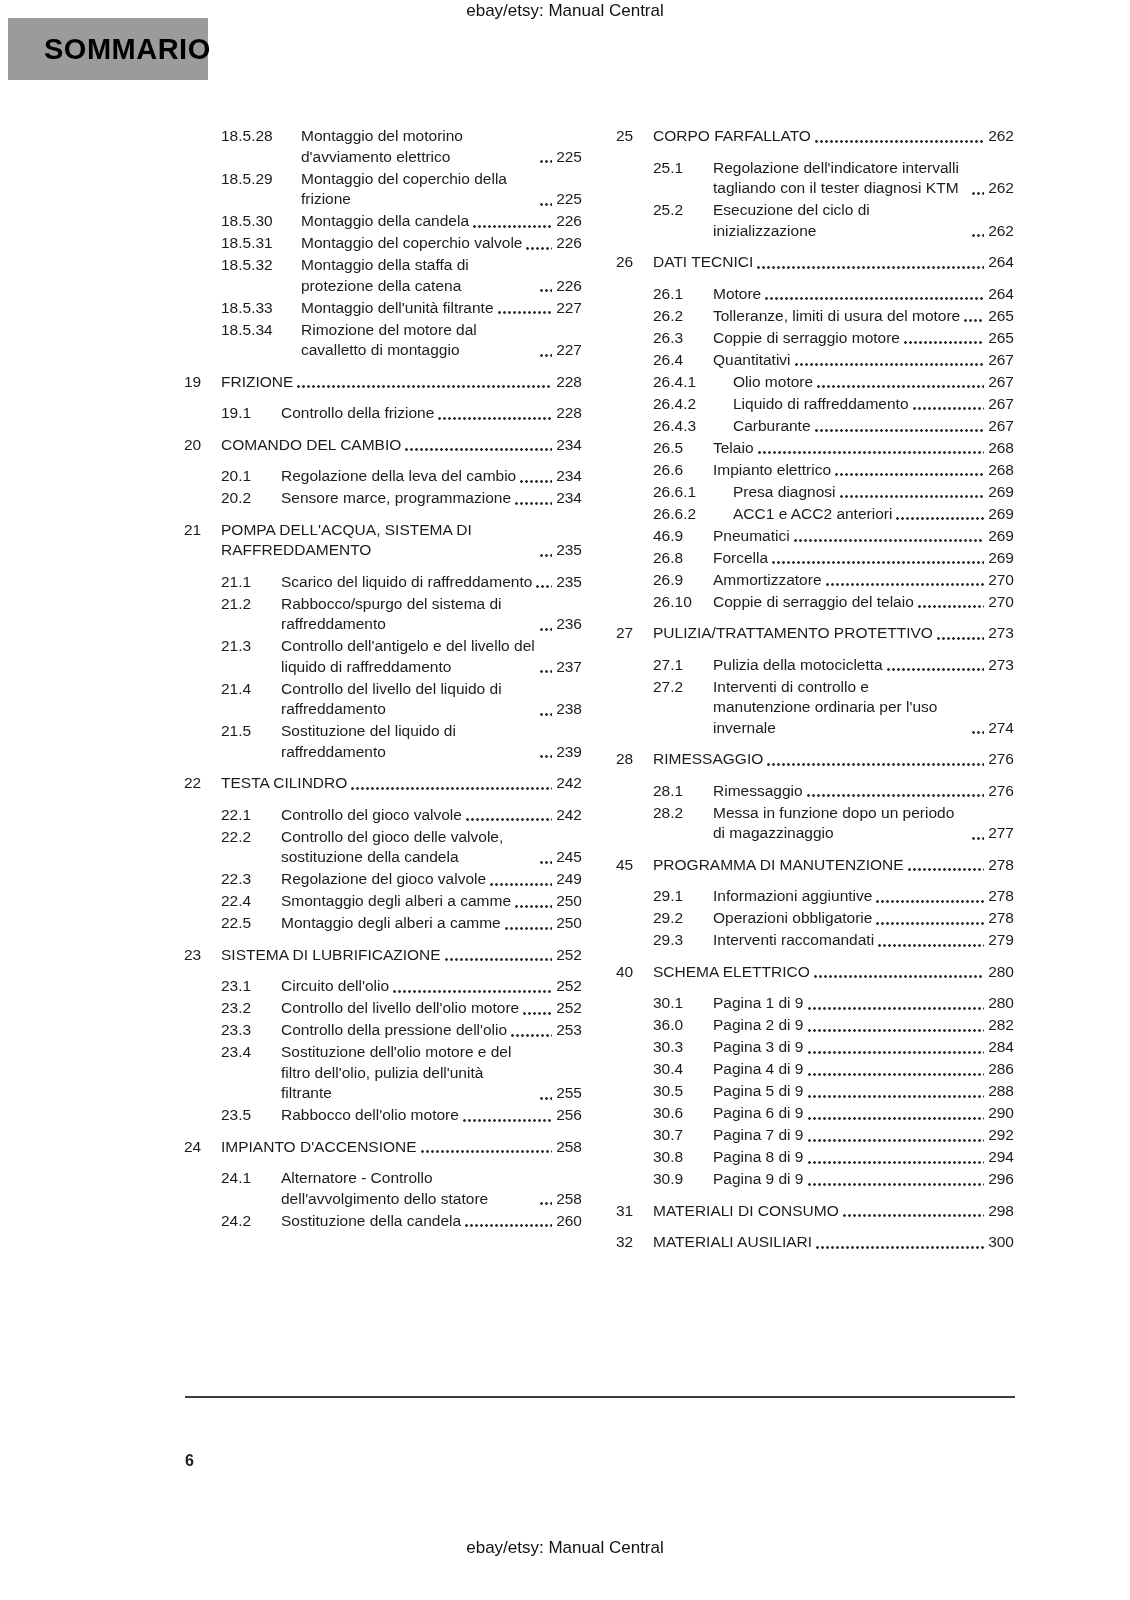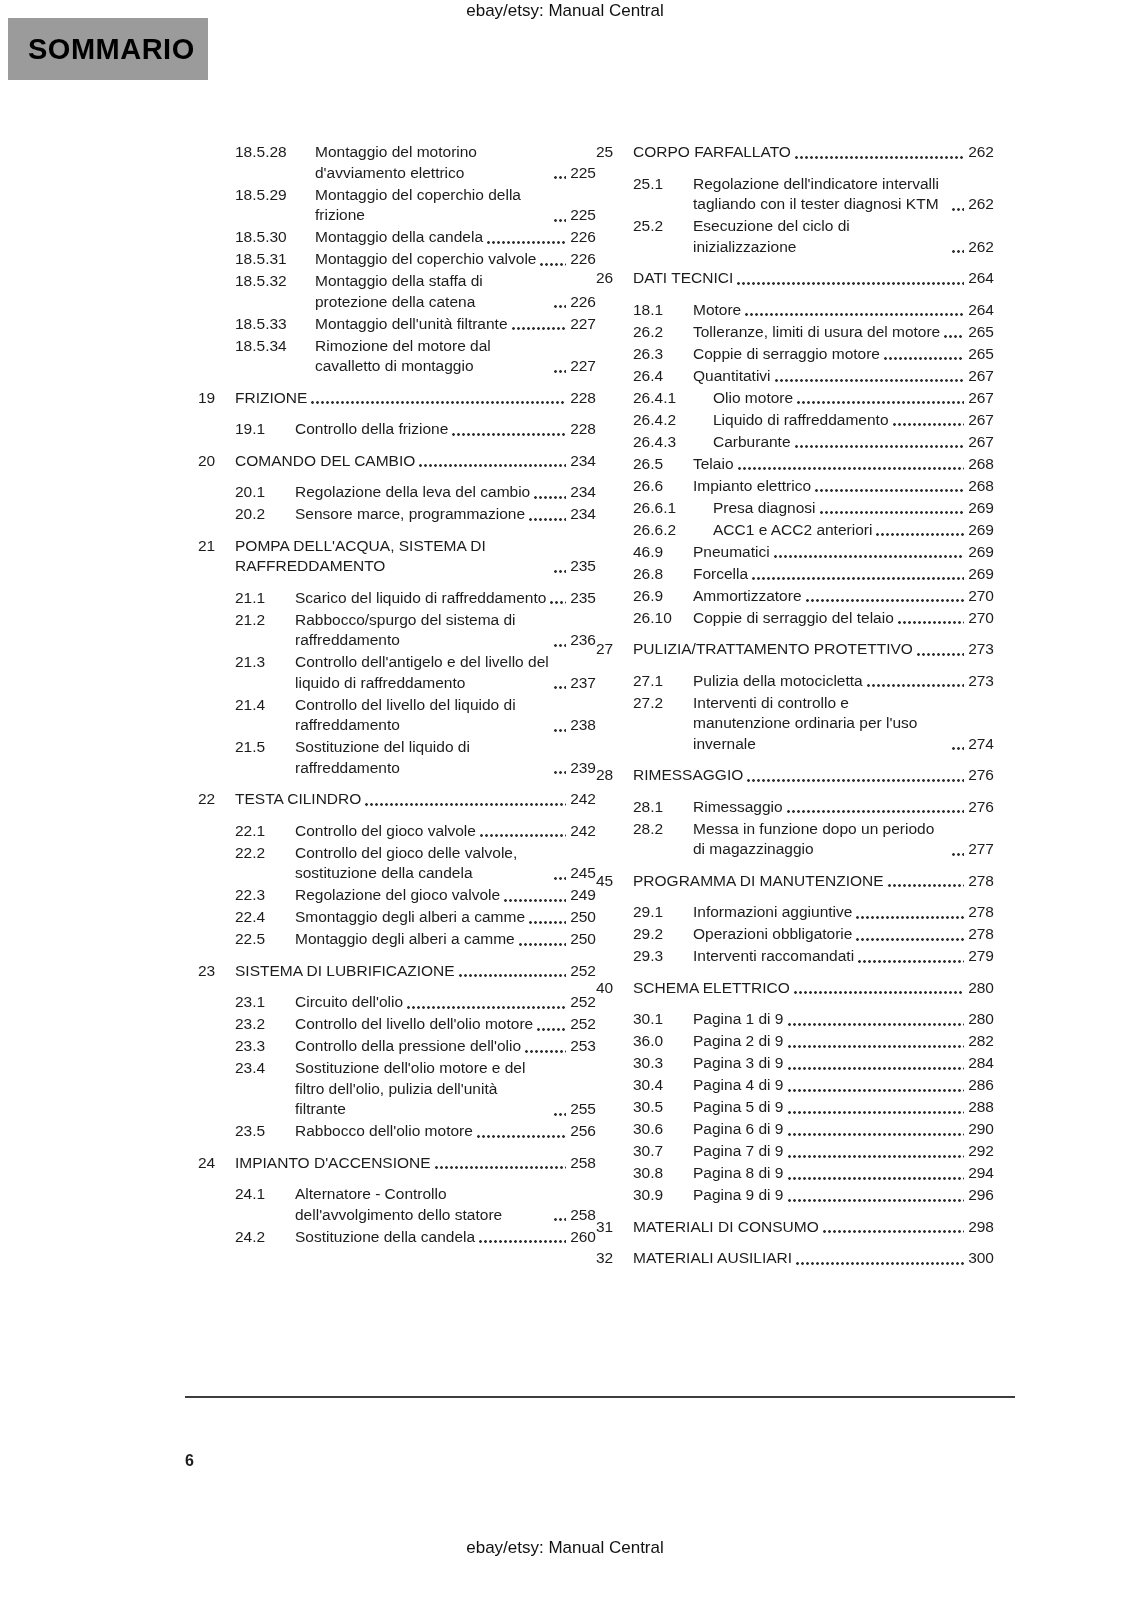--- a/index.html
+++ b/index.html
@@ -31,30 +31,31 @@
     background: #9b9b9b;
     display: flex;
     align-items: center;
     padding-left: 20px;
     color: #000;
   }
   .label-box span {
     font-size: 29px;
     font-weight: 700;
     letter-spacing: 0.5px;
+    margin-left: 16px;
   }
 
   .toc-wrap {
     position: absolute;
-    top: 126px; left: 198px;
+    top: 126px; left: 184px;
     width: 830px;
     display: flex;
+    gap: 34px;
     font-size: 15.5px;
     line-height: 20.5px;
-    margin-top: 16px;
   }
   .toc-col { width: 398px; }
 
   .entry { display: flex; margin-bottom: 1.5px; }
   .entry .num { flex: none; }
   .entry .title { flex: 0 1 auto; }
   .entry .leader {
     flex: 1 0 16px;
     position: relative;
     margin: 0 2px;
@@ -332,21 +333,21 @@
         <span class="leader"></span>
         <span class="page">262</span>
       </div>
       <div class="entry level-1">
         <span class="num">26</span>
         <span class="title">DATI TECNICI</span>
         <span class="leader"></span>
         <span class="page">264</span>
       </div>
       <div class="entry level-2">
-        <span class="num">18.1</span>
+        <span class="num">26.1</span>
         <span class="title">Motore</span>
         <span class="leader"></span>
         <span class="page">264</span>
       </div>
       <div class="entry level-2">
         <span class="num">26.2</span>
         <span class="title">Tolleranze, limiti di usura del motore</span>
         <span class="leader"></span>
         <span class="page">265</span>
       </div>

